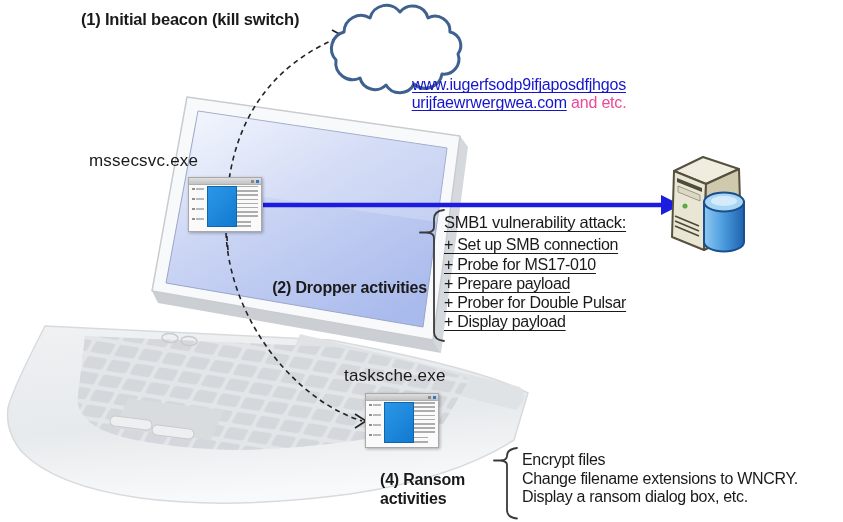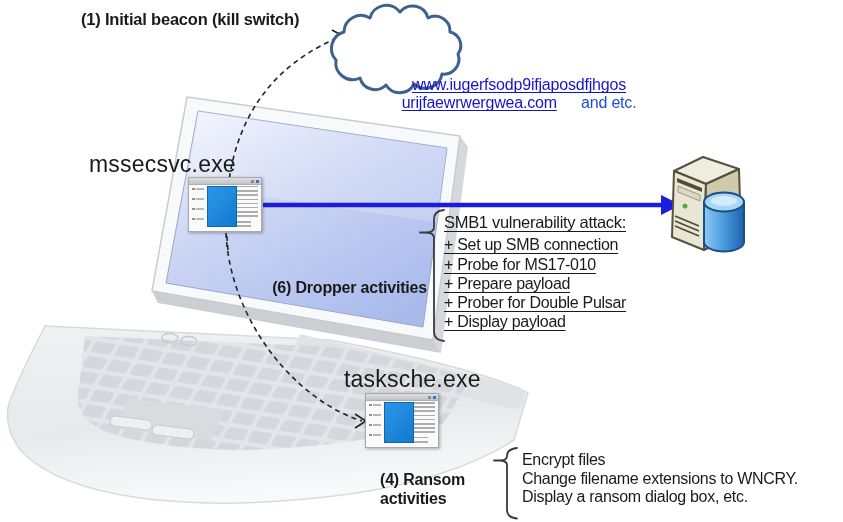--- a/index.html
+++ b/index.html
@@ -3,30 +3,30 @@
 <meta charset="utf-8">
 <style>
   html,body{margin:0;padding:0;background:#fff;}
   #canvas{
     position:relative;width:843px;height:522px;overflow:hidden;background:#ffffff;
     font-family:"Liberation Sans", sans-serif;color:#1a1a1a;
   }
   #diagram-svg{position:absolute;left:0;top:0;z-index:1;}
   .overlay{position:absolute;z-index:3;}
   .lbl-bold{font-weight:bold;font-size:16px;letter-spacing:-0.2px;white-space:nowrap;}
-  .lbl-proc{font-size:23px;letter-spacing:0.2px;white-space:nowrap;}
+  .lbl-proc{font-size:17px;letter-spacing:0.2px;white-space:nowrap;}
   .step1{left:73px;top:10px;font-size:16.5px;margin-left:8px;}
   .step3{right:427px;top:219px;width:112px;text-align:right;line-height:18.5px;white-space:normal;}
   .step2{right:416px;top:279px;}
   .step4{right:363px;top:471px;width:100px;text-align:left;line-height:18.7px;white-space:normal;}
   .proc1{left:89px;top:151px;}
   .proc2{left:344px;top:366px;}
   .urlblock{left:364px;top:76px;width:310px;font-size:16px;line-height:17.5px;letter-spacing:-0.2px;text-align:center;}
   .urlblock a{color:#1414CC;text-decoration:underline;text-decoration-skip-ink:none;text-underline-offset:2px;cursor:pointer;}
-  .url-suffix{color:#1d4ed8;padding-left:20px;}
+  .url-suffix{color:#ec4899;}
   .smbblock{left:444px;top:213px;font-size:16px;line-height:19.3px;letter-spacing:-0.3px;white-space:nowrap;}
   .smbblock .hd{font-weight:normal;font-size:16.5px;margin-bottom:3px;}
   .smbblock .hd,.smbblock .it{text-decoration:underline;text-decoration-skip-ink:none;text-underline-offset:2.5px;}
   .ransomblock{left:522px;top:451px;font-size:16px;line-height:18.7px;letter-spacing:-0.3px;white-space:nowrap;}
   
   .winicon{position:absolute;z-index:4;width:74px;height:55px;background:#FAFAFA;
     border:1px solid #A9A9A9;box-shadow:1px 1px 3px rgba(0,0,0,0.3);box-sizing:border-box;}
   .winicon .tb{position:absolute;left:0;top:0;right:0;height:6px;
     background:linear-gradient(#DFDFDF,#C2C2C2);border-bottom:1px solid #AFAFAF;}
   .winicon .tb .dots{position:absolute;right:2px;top:2px;width:3px;height:3px;background:#3377CC;
@@ -145,21 +145,21 @@
     <div class="tb">
       <span class="dots"></span>
     </div>
     <div class="leftrail"></div>
     <div class="bluepane"></div>
     <div class="rightrail"></div>
     <div class="rightshort"></div>
   </div>
 
 
-  <div class="overlay lbl-bold step2">(6) Dropper activities</div>
+  <div class="overlay lbl-bold step2">(2) Dropper activities</div>
 
   <div class="overlay smbblock">
     <div class="hd">SMB1 vulnerability attack:</div>
     <div class="it">+ Set up SMB connection</div>
     <div class="it">+ Probe for MS17-010</div>
     <div class="it">+ Prepare payload</div>
     <div class="it">+ Prober for Double Pulsar</div>
     <div class="it">+ Display payload</div>
   </div>
 

